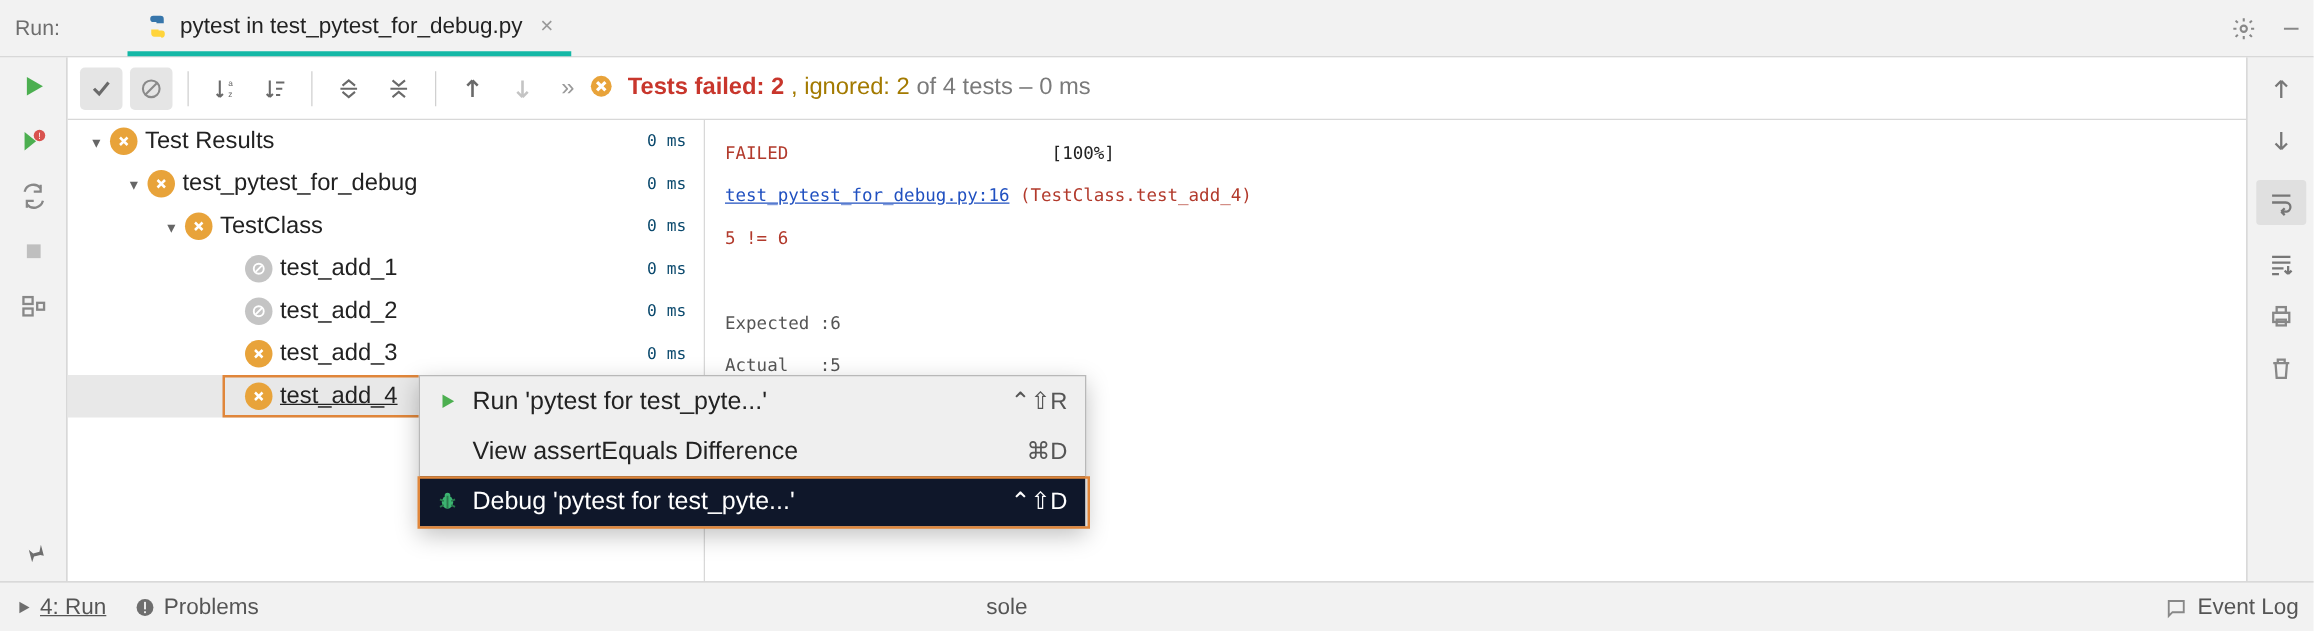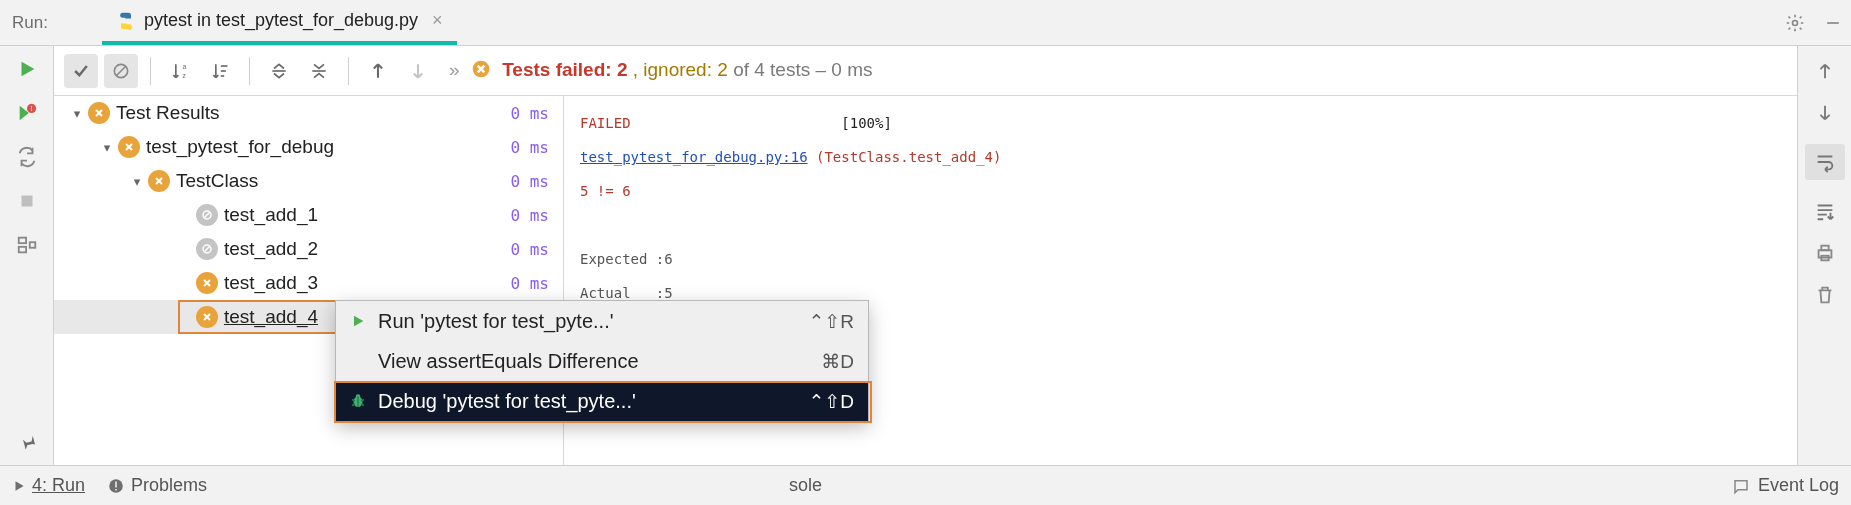--- a/index.html
+++ b/index.html
@@ -28,21 +28,21 @@
   .summary .chev { color:#9a9a9a; margin-right:4px; letter-spacing:-4px; }
   .red { color:#c8362c; font-weight:600; }
   .yellow { color:#a37a00; }
   .grey { color:#7a7a7a; }
 
   .content { display:flex; flex:1; min-height:0; }
 
   .tree { width:510px; border-right:1px solid #d8d8d8; overflow:hidden; position:relative; }
   .tree-row { display:flex; align-items:center; height:34px; padding-right:14px; }
   .tree-row.selected { background:#e8e8e8; }
-  .tree-row .time { margin-left:auto; color:#8b5cf6; font-family:Menlo,Consolas,monospace; font-size:16px; }
+  .tree-row .time { margin-left:auto; color:#0c4a6e; font-family:Menlo,Consolas,monospace; font-size:13px; }
   .arrow { width:18px; display:inline-flex; justify-content:center; color:#666; font-size:13px; }
   .tico { width:22px; height:22px; margin:0 6px 0 2px; border-radius:50%; display:inline-flex; align-items:center; justify-content:center; font-size:14px; font-weight:bold; color:#fff; }
   .tico.fail { background:#e8a33a; }
   .tico.skip { background:#c4c4c4; }
   .tlabel { font-size:19px; }
   .highlight-box { position:absolute; border:2px solid #e0863a; pointer-events:none; }
 
   .console { flex:1; padding:10px 16px; font-family:Menlo,Consolas,monospace; font-size:14px; line-height:34px; overflow:hidden; position:relative; }
   .c-red { color:#b23a2c; }
   .c-link { color:#2050c0; text-decoration:underline; }

